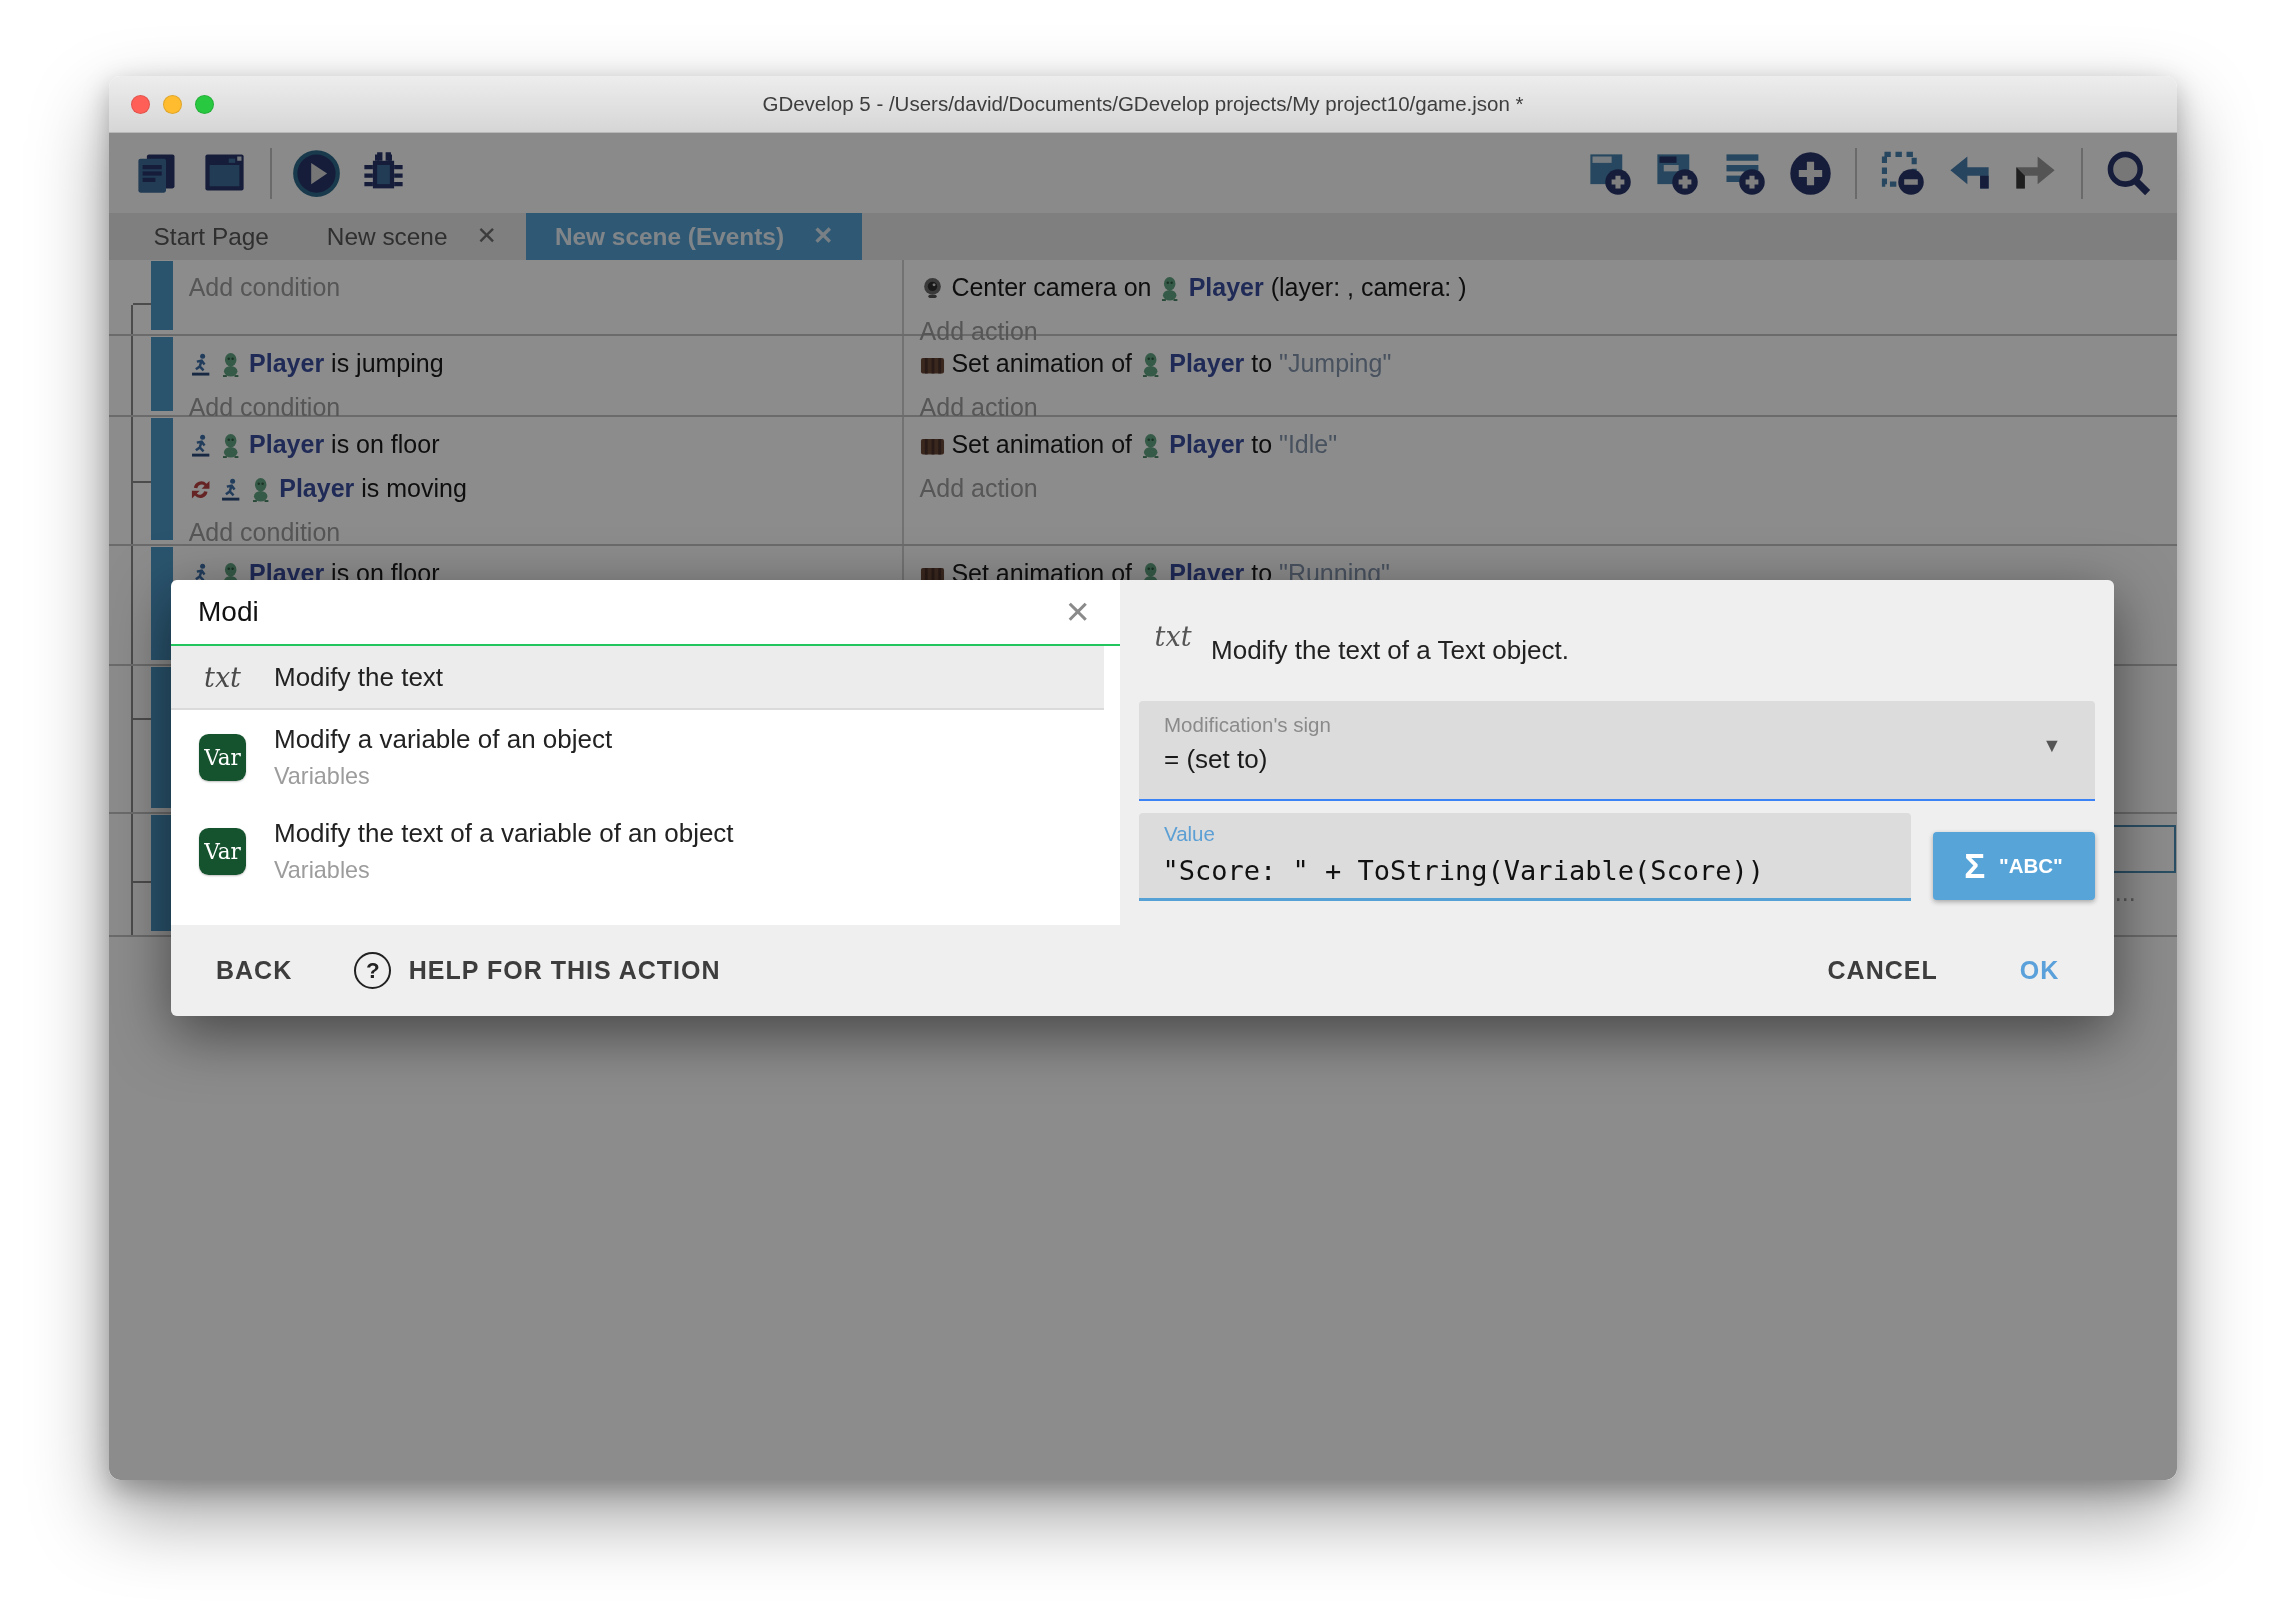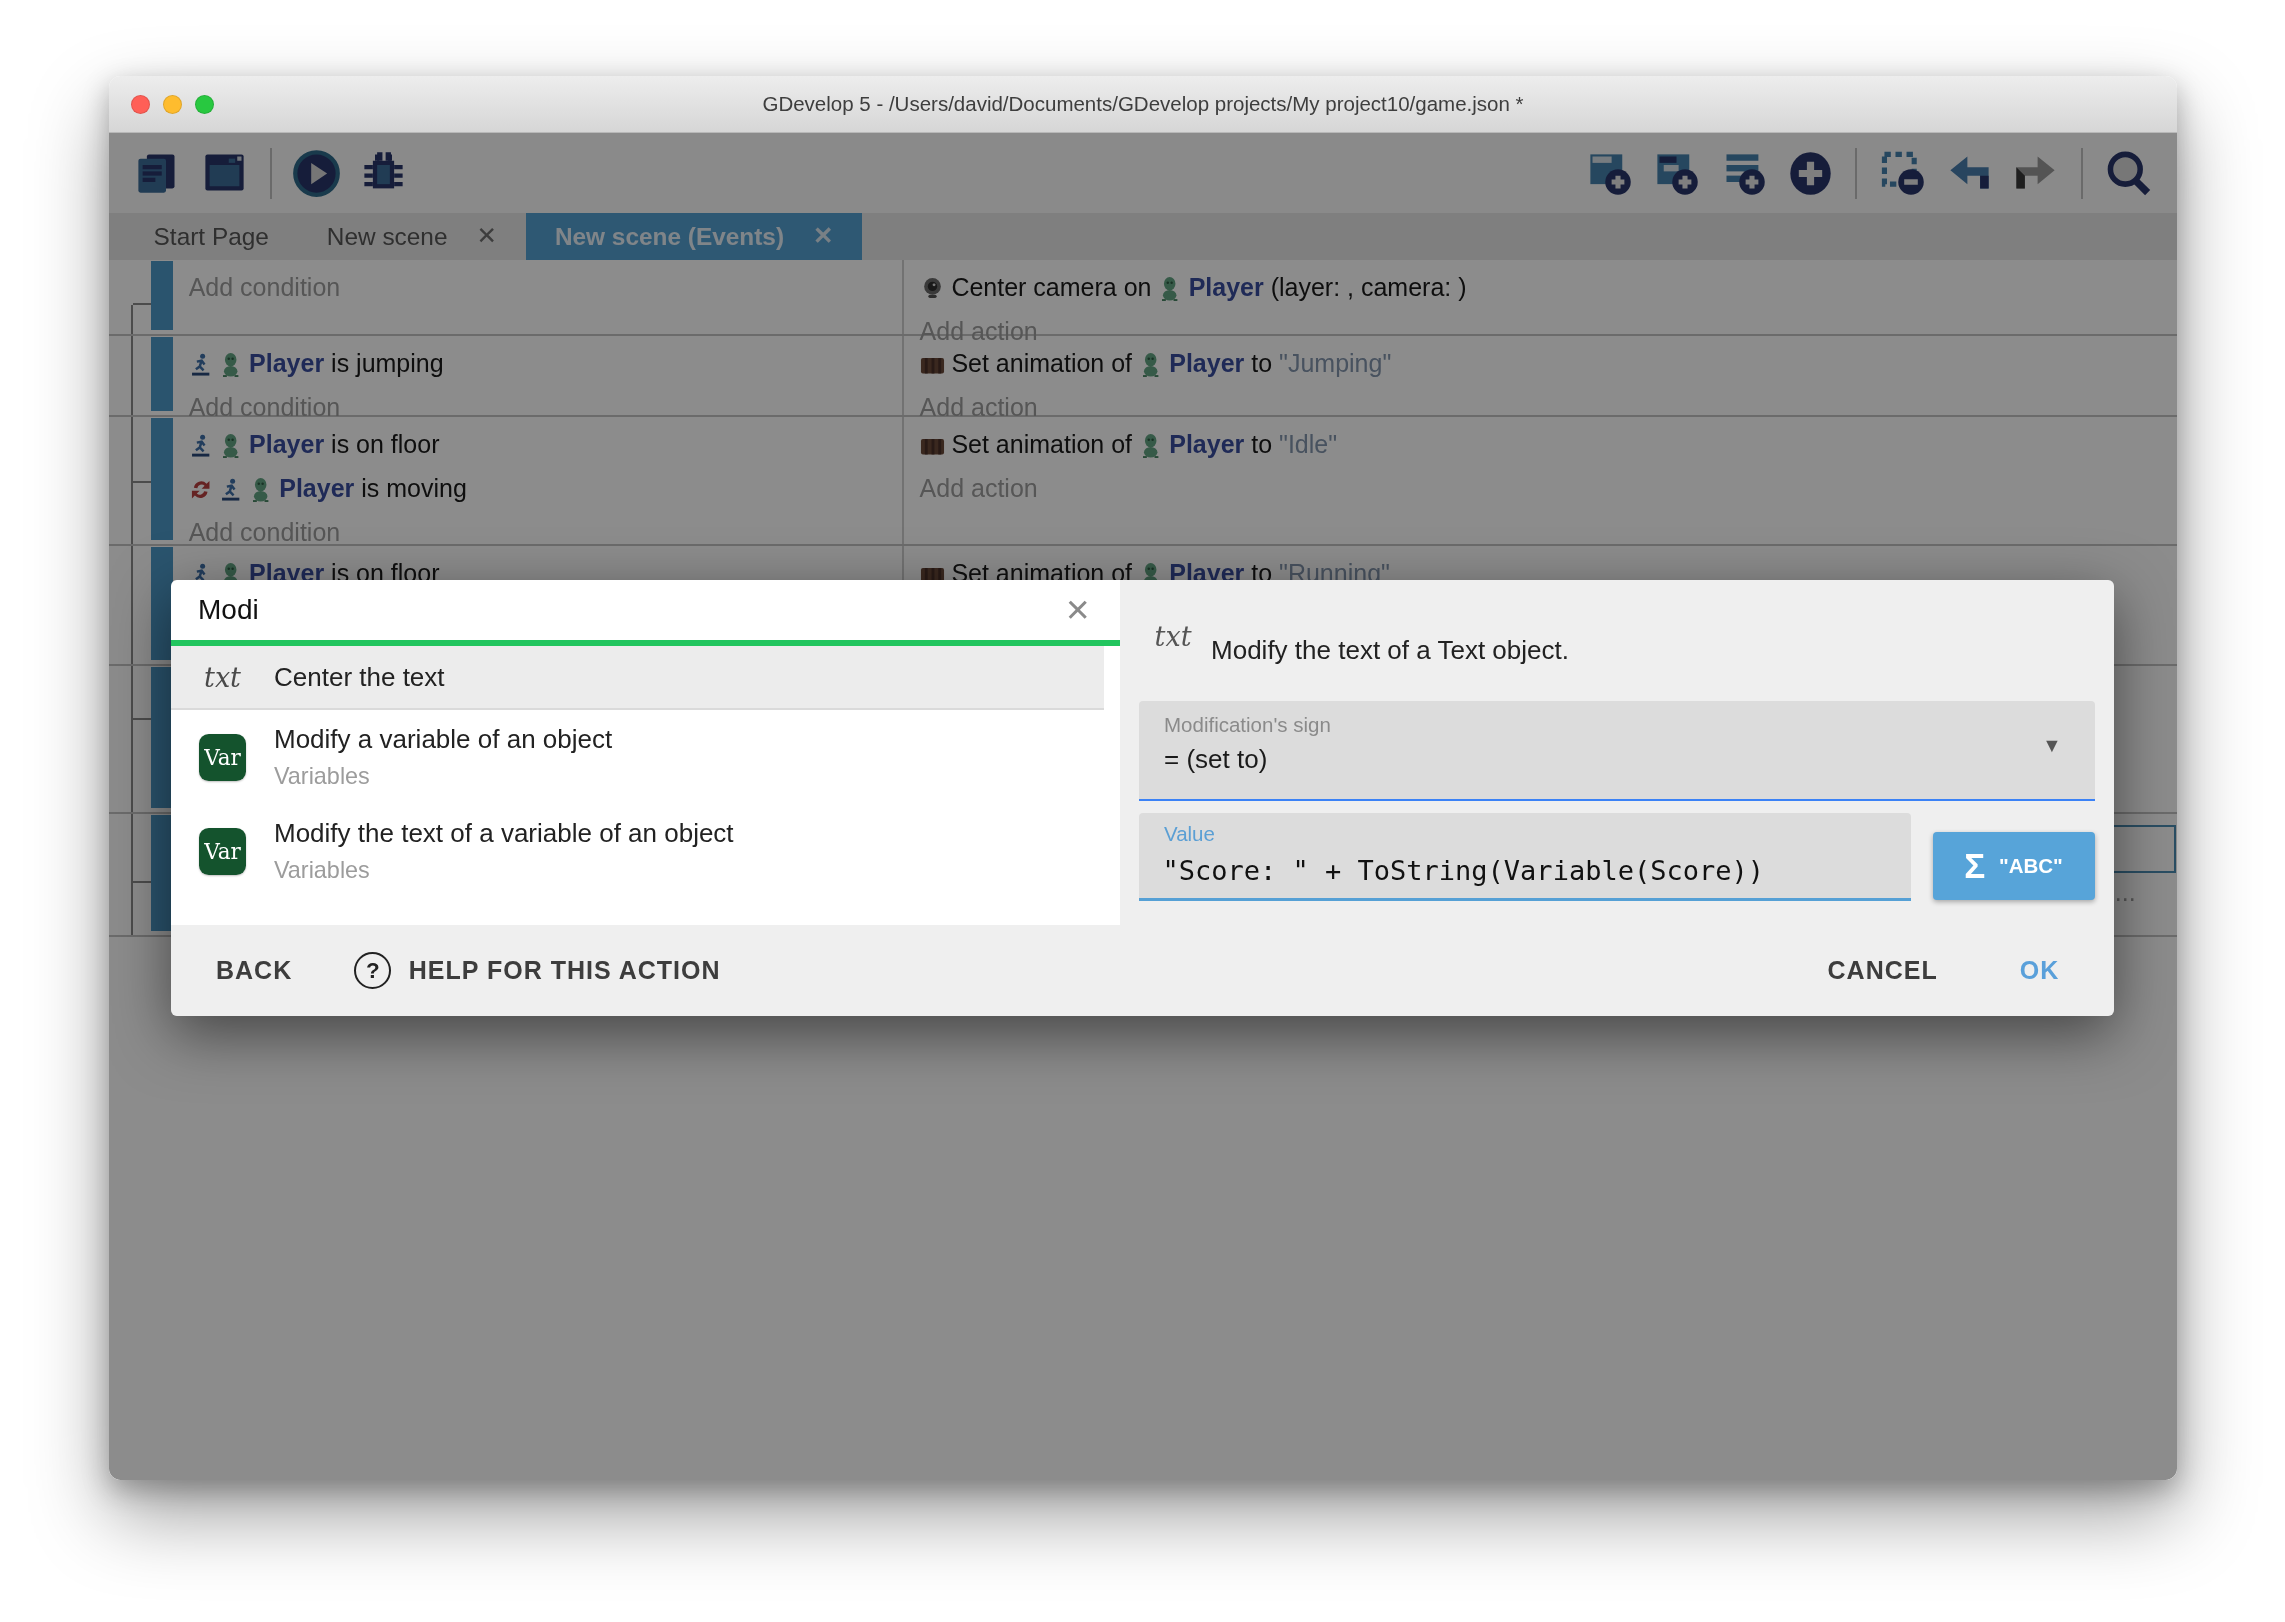--- a/index.html
+++ b/index.html
@@ -50,21 +50,21 @@
   .ic{display:inline-block;vertical-align:-4.9px;margin-right:6.8px;}
   .bg-input{position:absolute;left:1882px;top:565px;width:181px;height:44px;border:2px solid #4e8fb5;}
   .bg-add{position:absolute;left:1978px;top:618px;font-size:25px;color:#9d9d9d;}
 
   
   .backdrop{position:absolute;inset:0;background:rgba(0,0,0,.45);z-index:5;}
   .modal{position:absolute;left:62px;top:447px;width:1943px;height:436px;z-index:10;
     border-radius:5.9px;box-shadow:0 17.6px 59px rgba(0,0,0,.5);display:flex;flex-direction:column;}
   .modal-main{display:flex;height:345px;}
   .panel-list{width:960px;background:#fff;border-radius:5.9px 0 0 0;position:relative;box-sizing:border-box;}
-  .search-row{height:66px;display:flex;align-items:center;padding:0 25px;box-sizing:border-box;border-bottom:6px solid #22c55e;}
+  .search-row{height:66px;display:flex;align-items:center;padding:0 25px;box-sizing:border-box;border-bottom:2px solid #22c55e;}
   .search-input{flex:1;border:none;outline:none;background:transparent;font-size:28px;color:#111;font-family:"Liberation Sans",sans-serif;}
   .search-close{font-size:31px;color:#8a8a8a;padding:0 3.9px;}
   .list-rows{margin-right:15.6px;}
   .lrow{display:flex;align-items:center;box-sizing:border-box;}
   .lrow.sel{background:#ececec;border-bottom:2px solid #dadada;height:64px;}
   .lrow.tall{height:94px;}
   .licon{width:103px;display:flex;justify-content:center;flex:none;}
   .txt-glyph{font-family:"DejaVu Serif",serif;font-style:italic;font-size:27px;color:#4a4a4a;}
   .var-badge{width:47px;height:47px;border-radius:9.8px;background:#14532d;display:flex;align-items:center;justify-content:center;
     color:#fff;font-family:"DejaVu Serif",serif;font-size:21.5px;box-shadow:0 1px 2px rgba(0,0,0,.25);}
@@ -399,21 +399,21 @@
         <div class="panel-list">
           <div class="search-row">
             <input class="search-input" type="text" value="Modi" style="">
             <span class="search-close">✕</span>
           </div>
           <div class="list-rows">
             <div class="lrow sel">
               <span class="licon">
                   <span class="txt-glyph">txt</span>
                 </span>
-              <span class="ltext"><span class="t">Center the text</span></span>
+              <span class="ltext"><span class="t">Modify the text</span></span>
             </div>
             <div class="lrow tall">
               <span class="licon">
                   <span class="var-badge">Var</span>
                 </span>
               <span class="ltext">
                 <div class="t">Modify a variable of an object</div>
                 <div class="s">Variables</div>
               </span>
             </div>

